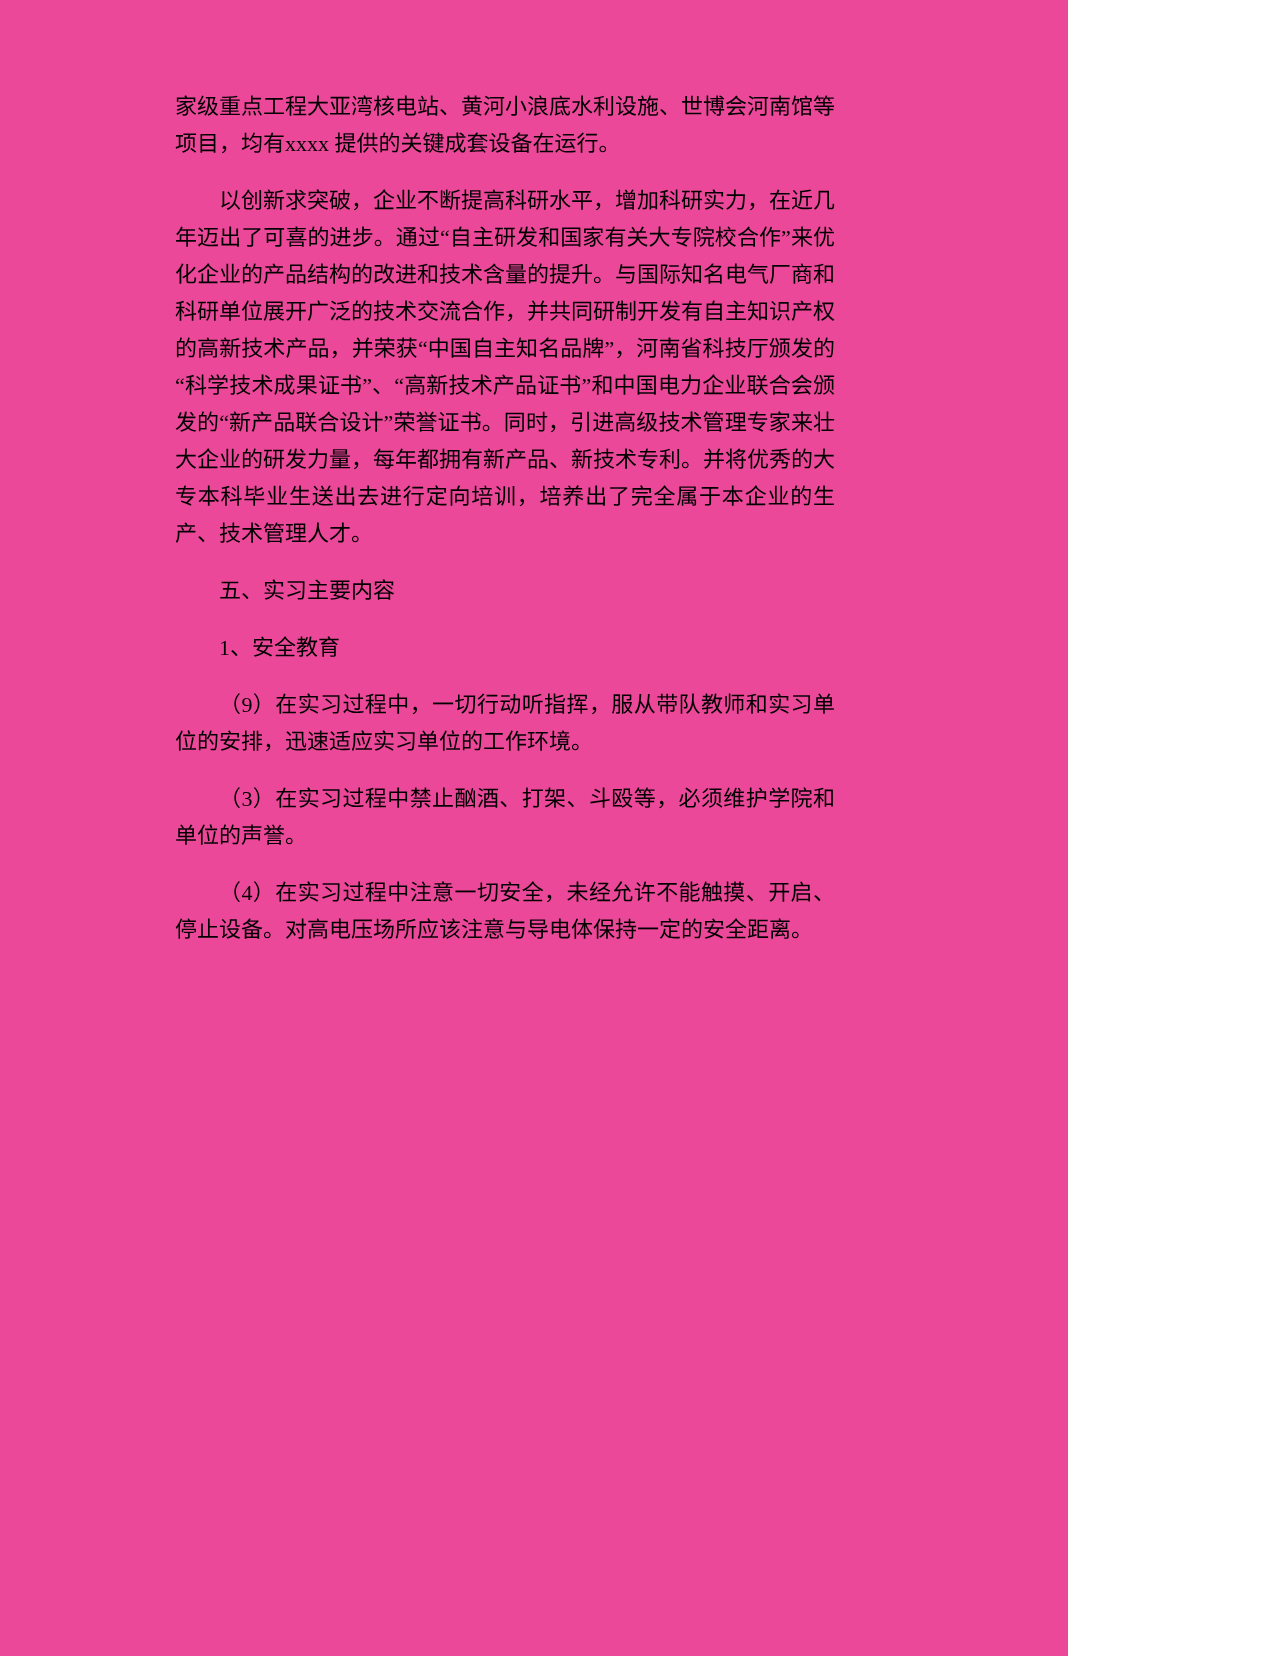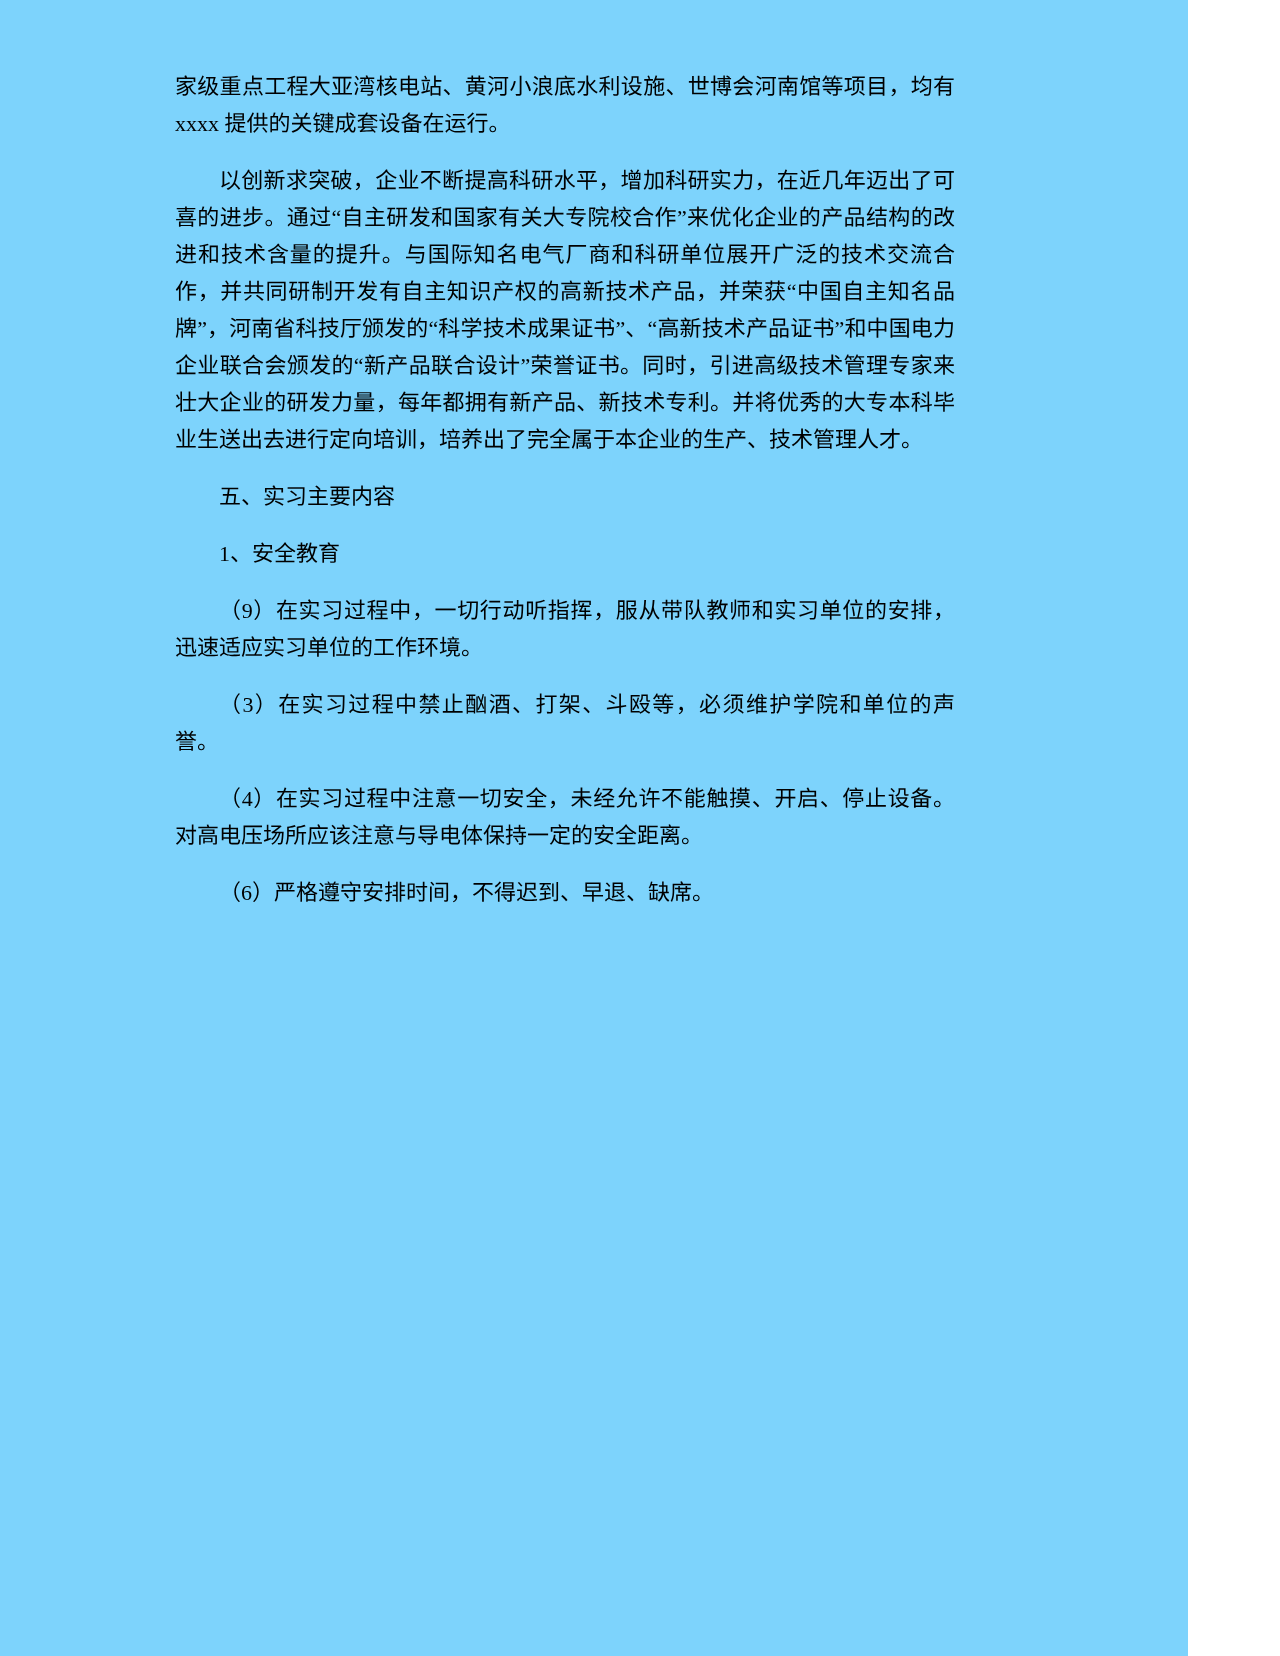--- a/index.html
+++ b/index.html
@@ -5,26 +5,26 @@
 <style>
   html, body {
     margin: 0;
     padding: 0;
     background: #ffffff;
   }
   body {
     width: 1280px;
   }
   .page {
-    width: 1188px;
+    width: 1068px;
     min-height: 1656px;
     box-sizing: border-box;
-    background: #7dd3fc;
+    background: #ec4899;
     color: #000000;
-    padding: 68px 233px 100px 175px;
+    padding: 88px 233px 100px 175px;
     font-family: "Liberation Serif", "DejaVu Serif", serif;
   }
   .para {
     font-size: 22px;
     line-height: 37px;
     margin: 0 0 15px 0;
     text-align: justify;
     word-break: break-all;
   }
   .indent {
@@ -39,14 +39,13 @@
 <body>
 
 <main class="page">
   <p class="para">家级重点工程大亚湾核电站、黄河小浪底水利设施、世博会河南馆等项目，均有xxxx 提供的关键成套设备在运行。</p>
   <p class="para indent">以创新求突破，企业不断提高科研水平，增加科研实力，在近几年迈出了可喜的进步。通过“自主研发和国家有关大专院校合作”来优化企业的产品结构的改进和技术含量的提升。与国际知名电气厂商和科研单位展开广泛的技术交流合作，并共同研制开发有自主知识产权的高新技术产品，并荣获“中国自主知名品牌”，河南省科技厅颁发的“科学技术成果证书”、“高新技术产品证书”和中国电力企业联合会颁发的“新产品联合设计”荣誉证书。同时，引进高级技术管理专家来壮大企业的研发力量，每年都拥有新产品、新技术专利。并将优秀的大专本科毕业生送出去进行定向培训，培养出了完全属于本企业的生产、技术管理人才。</p>
   <p class="para indent heading">五、实习主要内容</p>
   <p class="para indent">1、安全教育</p>
   <p class="para indent">（9）在实习过程中，一切行动听指挥，服从带队教师和实习单位的安排，迅速适应实习单位的工作环境。</p>
   <p class="para indent">（3）在实习过程中禁止酗酒、打架、斗殴等，必须维护学院和单位的声誉。</p>
   <p class="para indent">（4）在实习过程中注意一切安全，未经允许不能触摸、开启、停止设备。对高电压场所应该注意与导电体保持一定的安全距离。</p>
-  <p class="para indent">（6）严格遵守安排时间，不得迟到、早退、缺席。</p>
 </main>
 
 </body></html>

